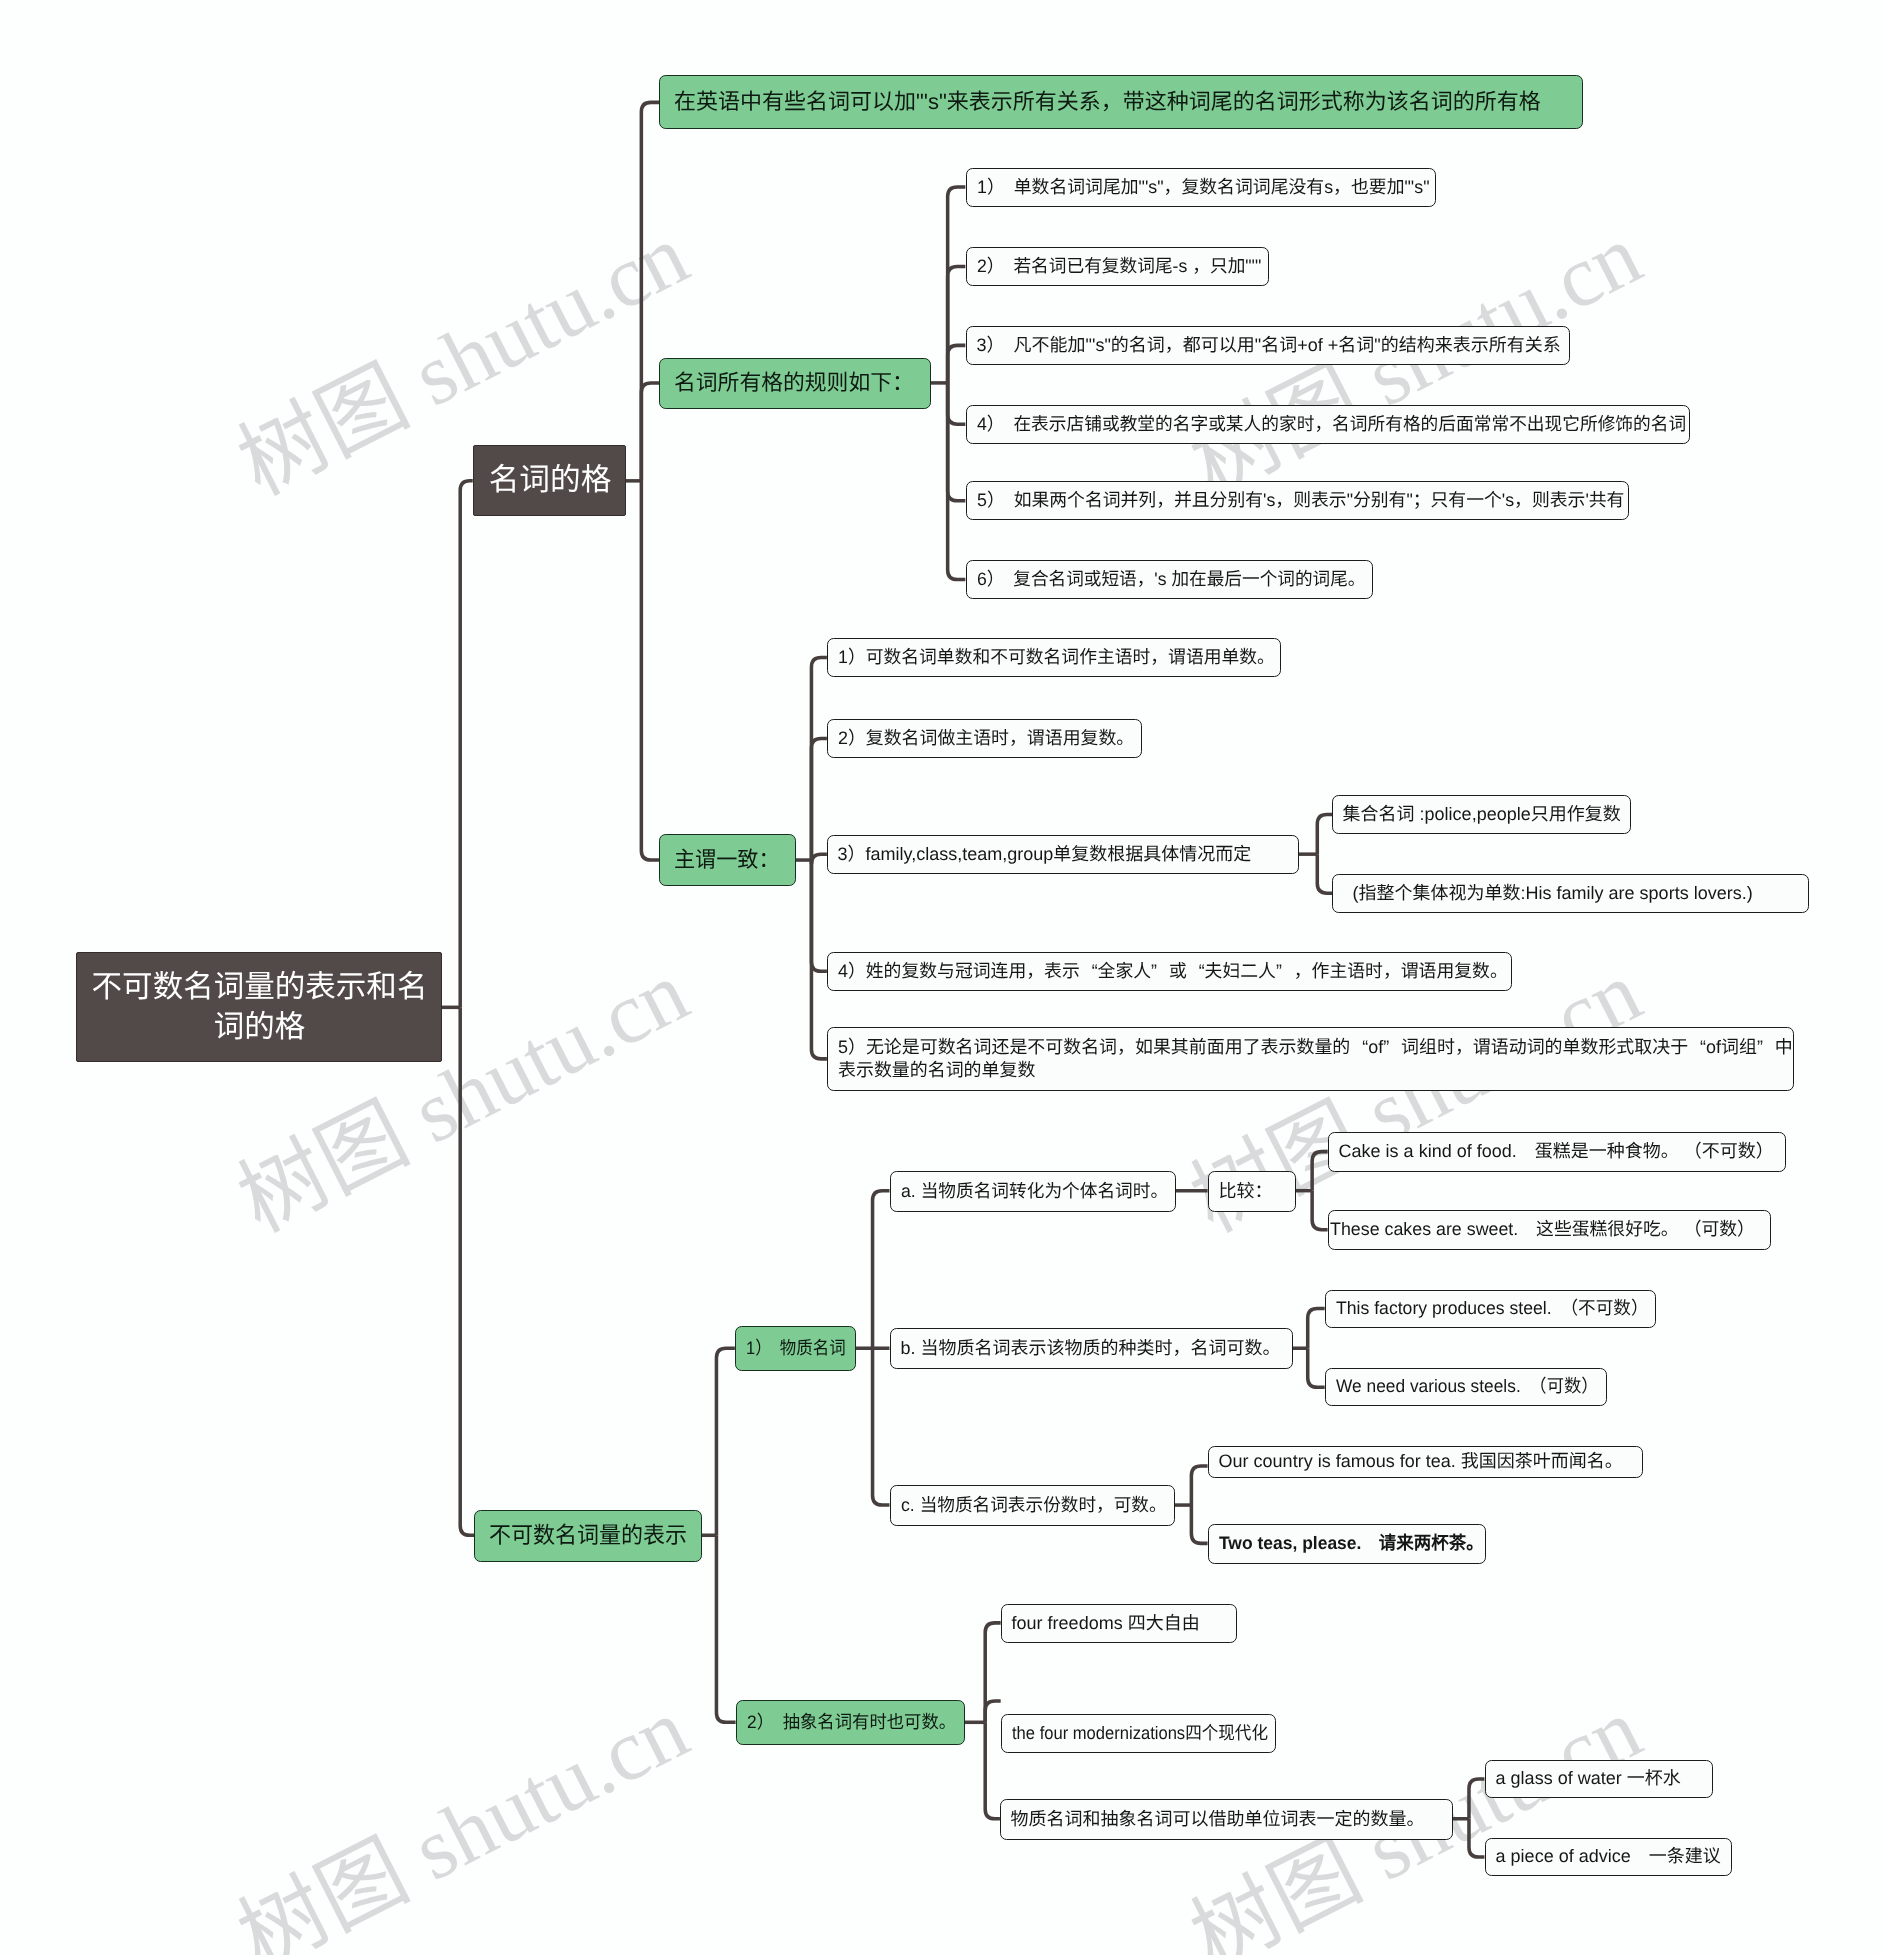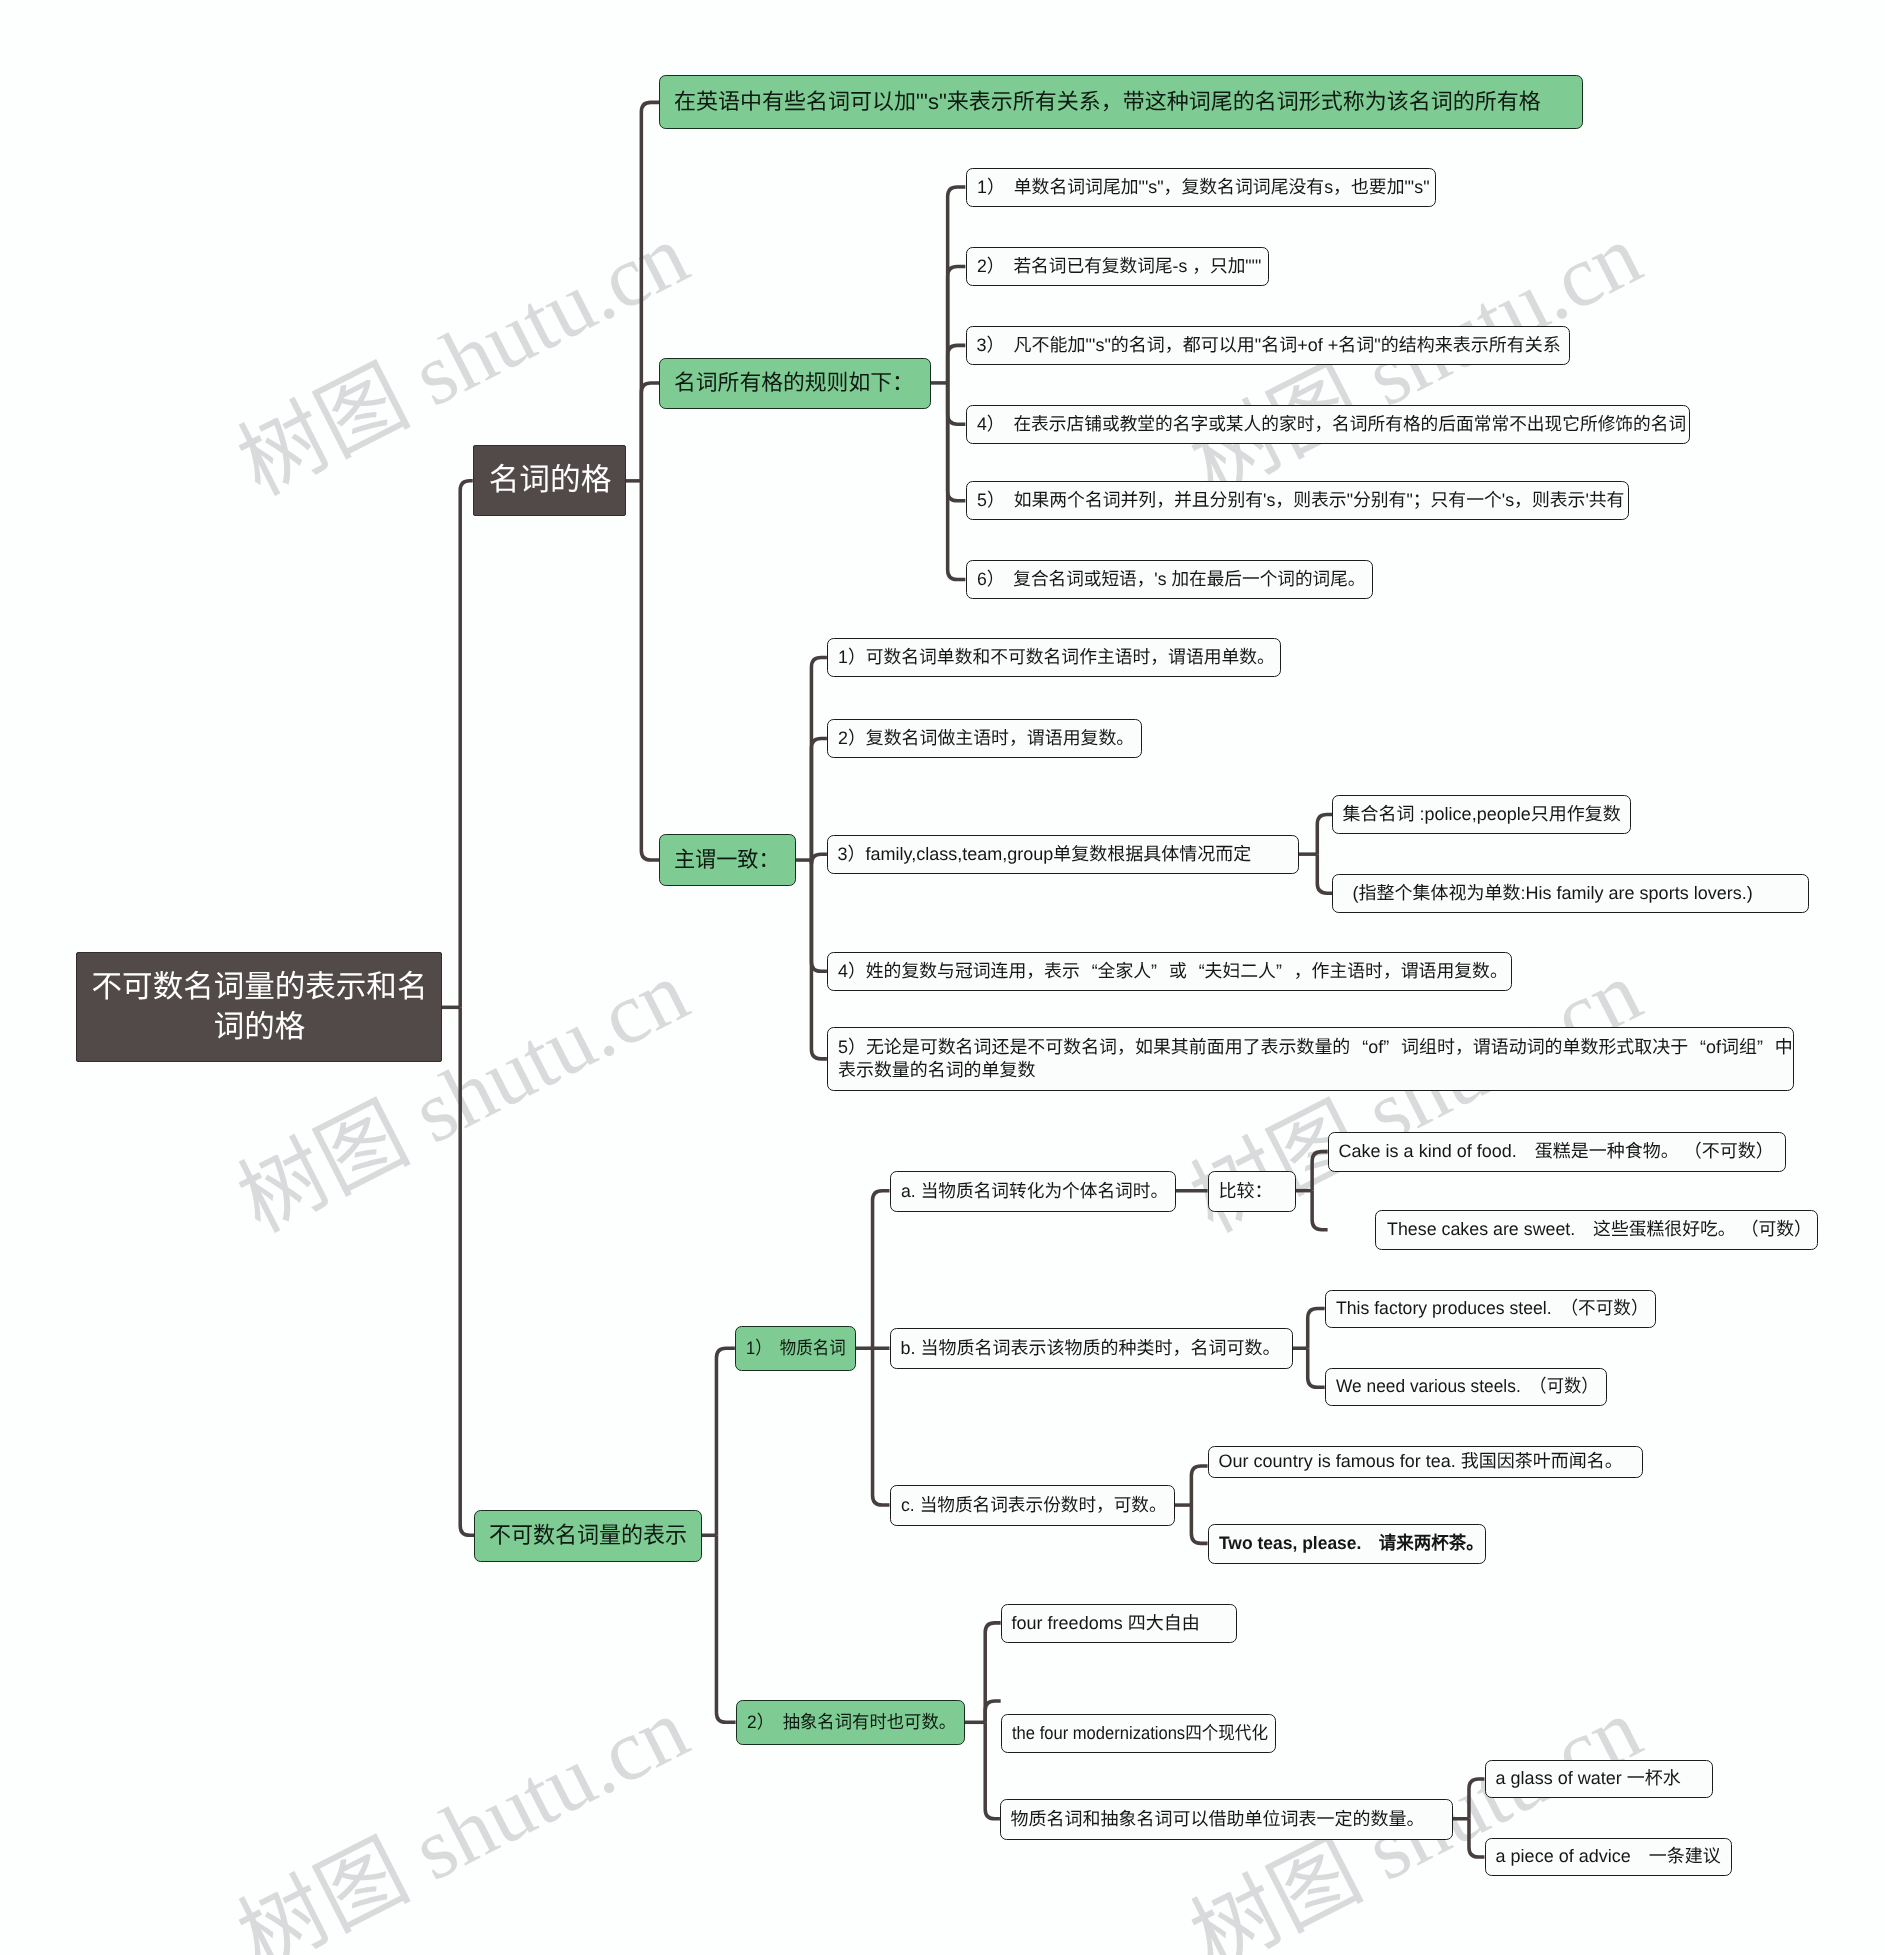--- a/index.html
+++ b/index.html
@@ -173,21 +173,21 @@
     </div>
     <div class="node plain" style="left: 890px; top: 1485px; width: 285px; height: 41px; font-size: 18px; padding-left: 9.6px; padding-right: 9.6px;">
       <span class="node-label" style="transform: scaleX(0.9803);">c. 当物质名词表示份数时，可数。</span>
     </div>
     <div class="node plain" style="left: 1208px; top: 1171px; width: 88px; height: 41px; font-size: 18px; padding-left: 9.6px; padding-right: 9.6px;">
       <span class="node-label">比较：</span>
     </div>
     <div class="node plain" style="left: 1328px; top: 1132px; width: 458px; height: 40px; font-size: 18px; padding-left: 9.6px; padding-right: 9.6px;">
       <span class="node-label">Cake is a kind of food.　蛋糕是一种食物。 （不可数）</span>
     </div>
-    <div class="node plain" style="left: 1375px; top: 1210px; width: 443px; height: 40px; font-size: 18px; padding-left: 11px; padding-right: 9.6px;">
+    <div class="node plain" style="left: 1328px; top: 1210px; width: 443px; height: 40px; font-size: 18px; padding-left: 1px; padding-right: 9.6px;">
       <span class="node-label" style="transform: scaleX(0.9903);">These cakes are sweet.　这些蛋糕很好吃。 （可数）</span>
     </div>
     <div class="node plain" style="left: 1325px; top: 1290px; width: 331px; height: 38px; font-size: 18px; padding-left: 9.6px; padding-right: 9.6px;">
       <span class="node-label" style="transform: scaleX(0.9795);">This factory produces steel.　（不可数）</span>
     </div>
     <div class="node plain" style="left: 1325px; top: 1368px; width: 282px; height: 38px; font-size: 18px; padding-left: 9.6px; padding-right: 9.6px;">
       <span class="node-label" style="transform: scaleX(0.9631);">We need various steels.　（可数）</span>
     </div>
     <div class="node plain" style="left: 1208px; top: 1446px; width: 435px; height: 32px; font-size: 18px; padding-left: 9.6px; padding-right: 19px;">
       <span class="node-label">Our country is famous for tea. 我国因茶叶而闻名。</span>

